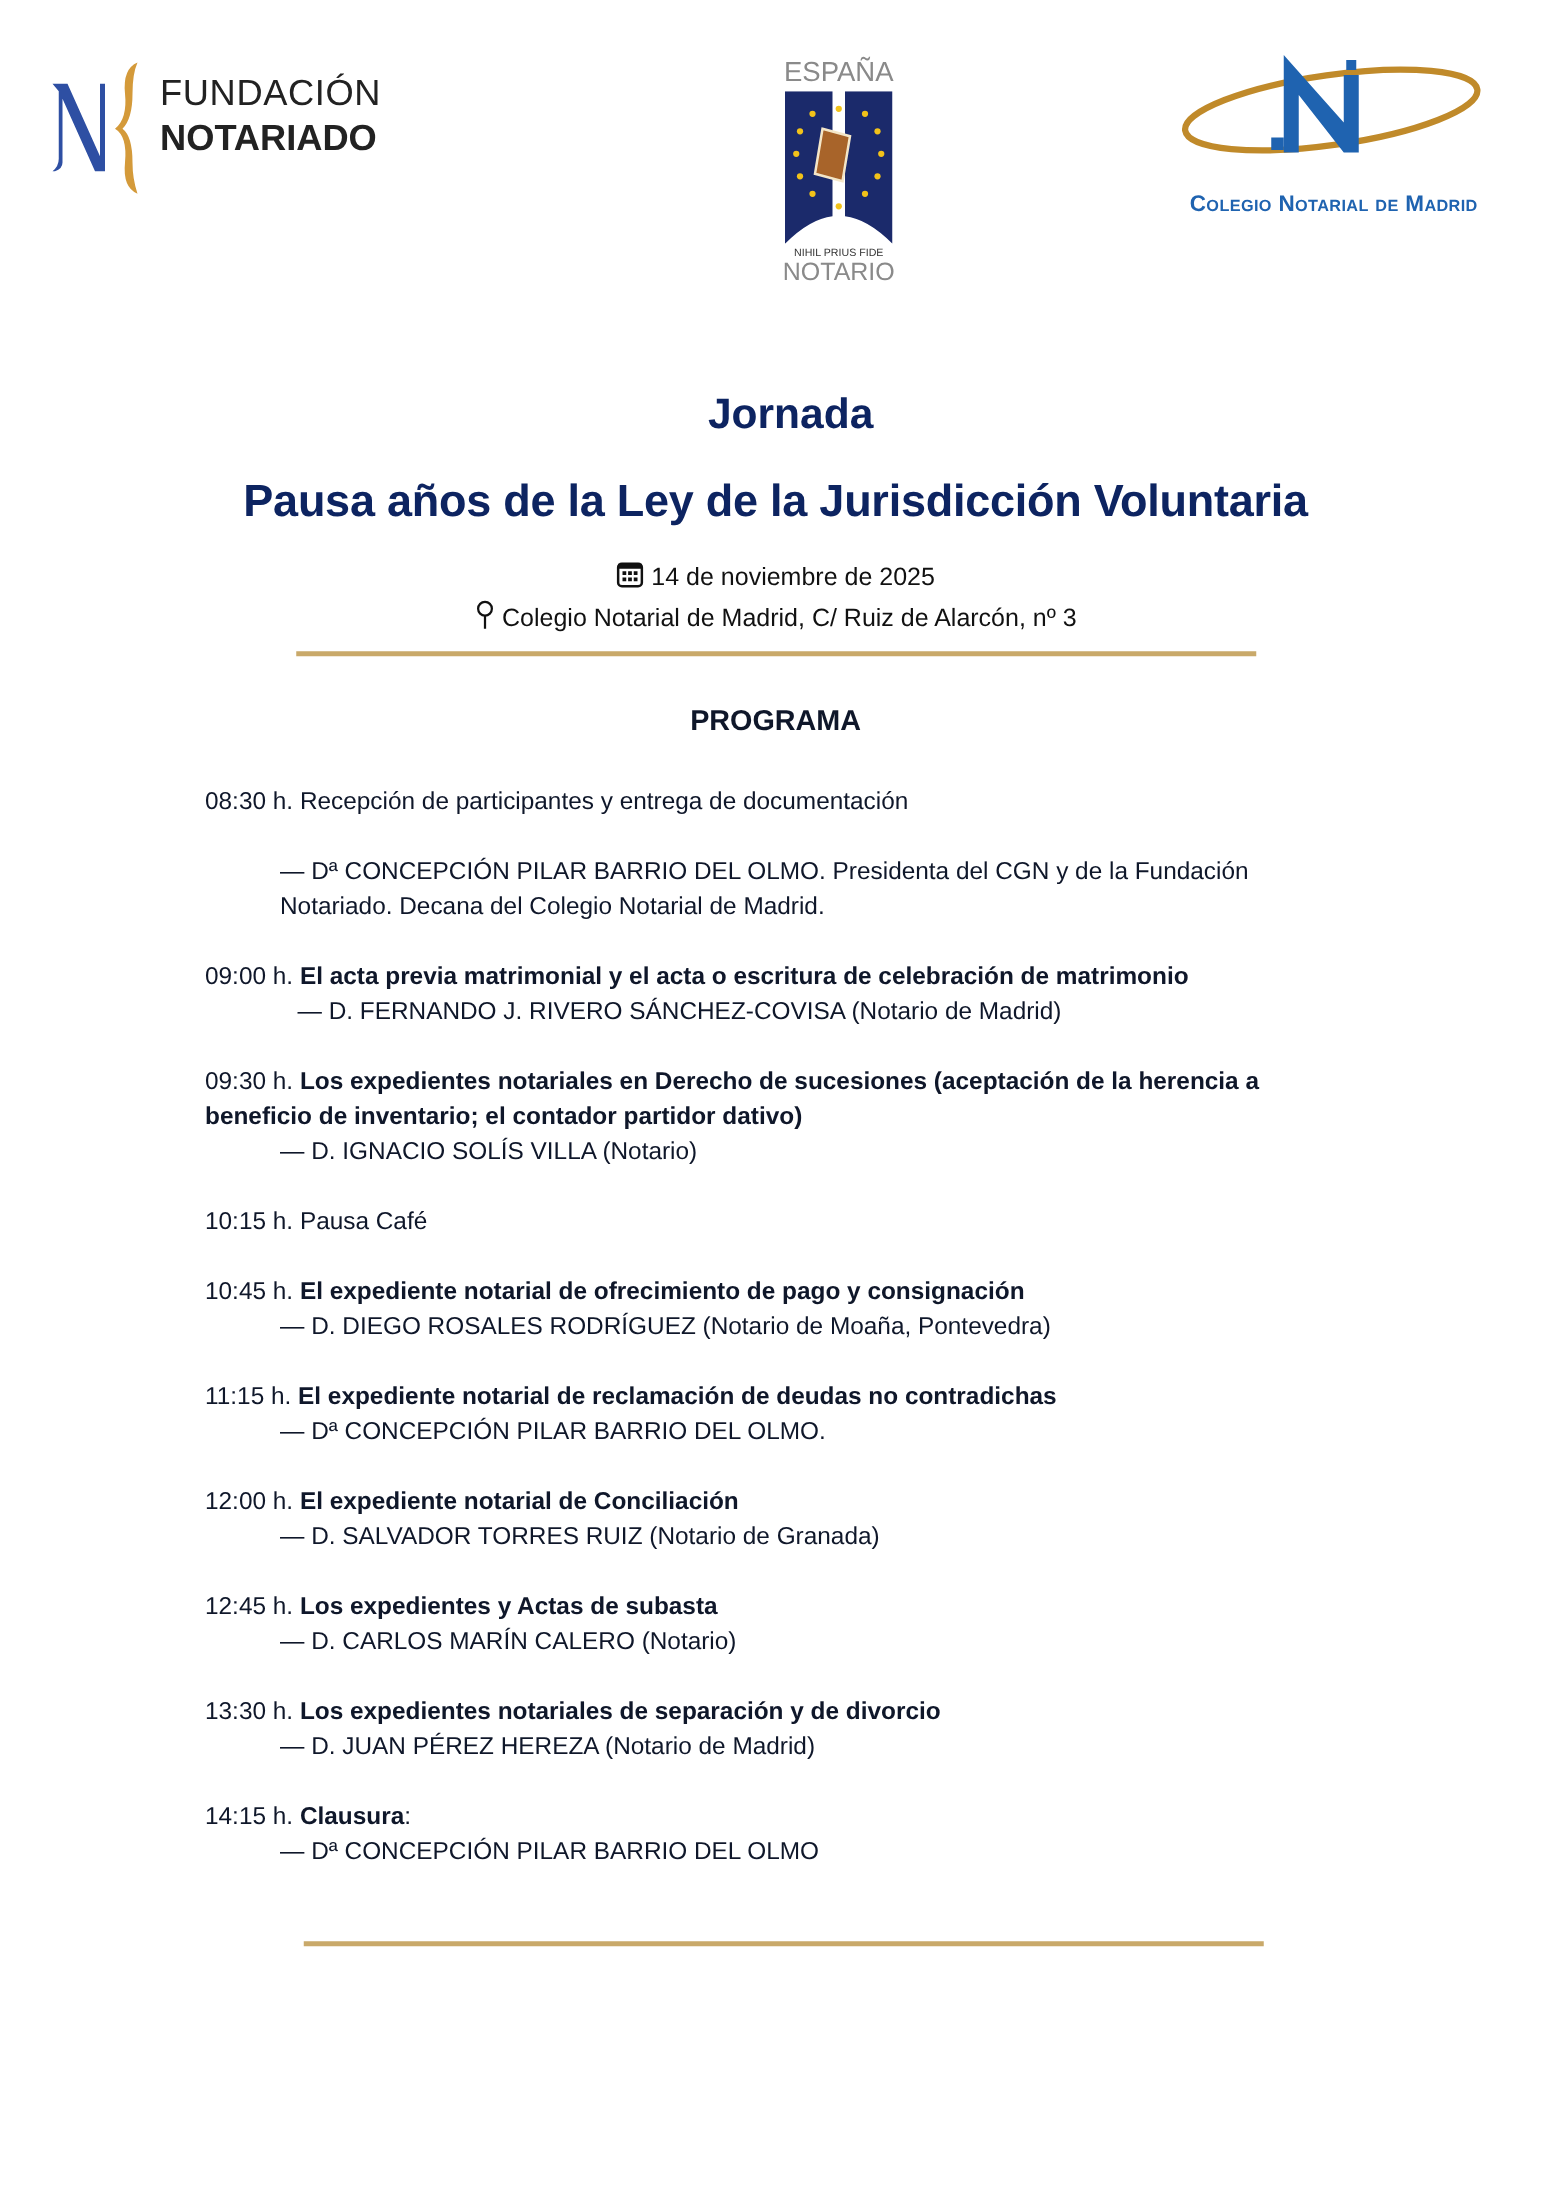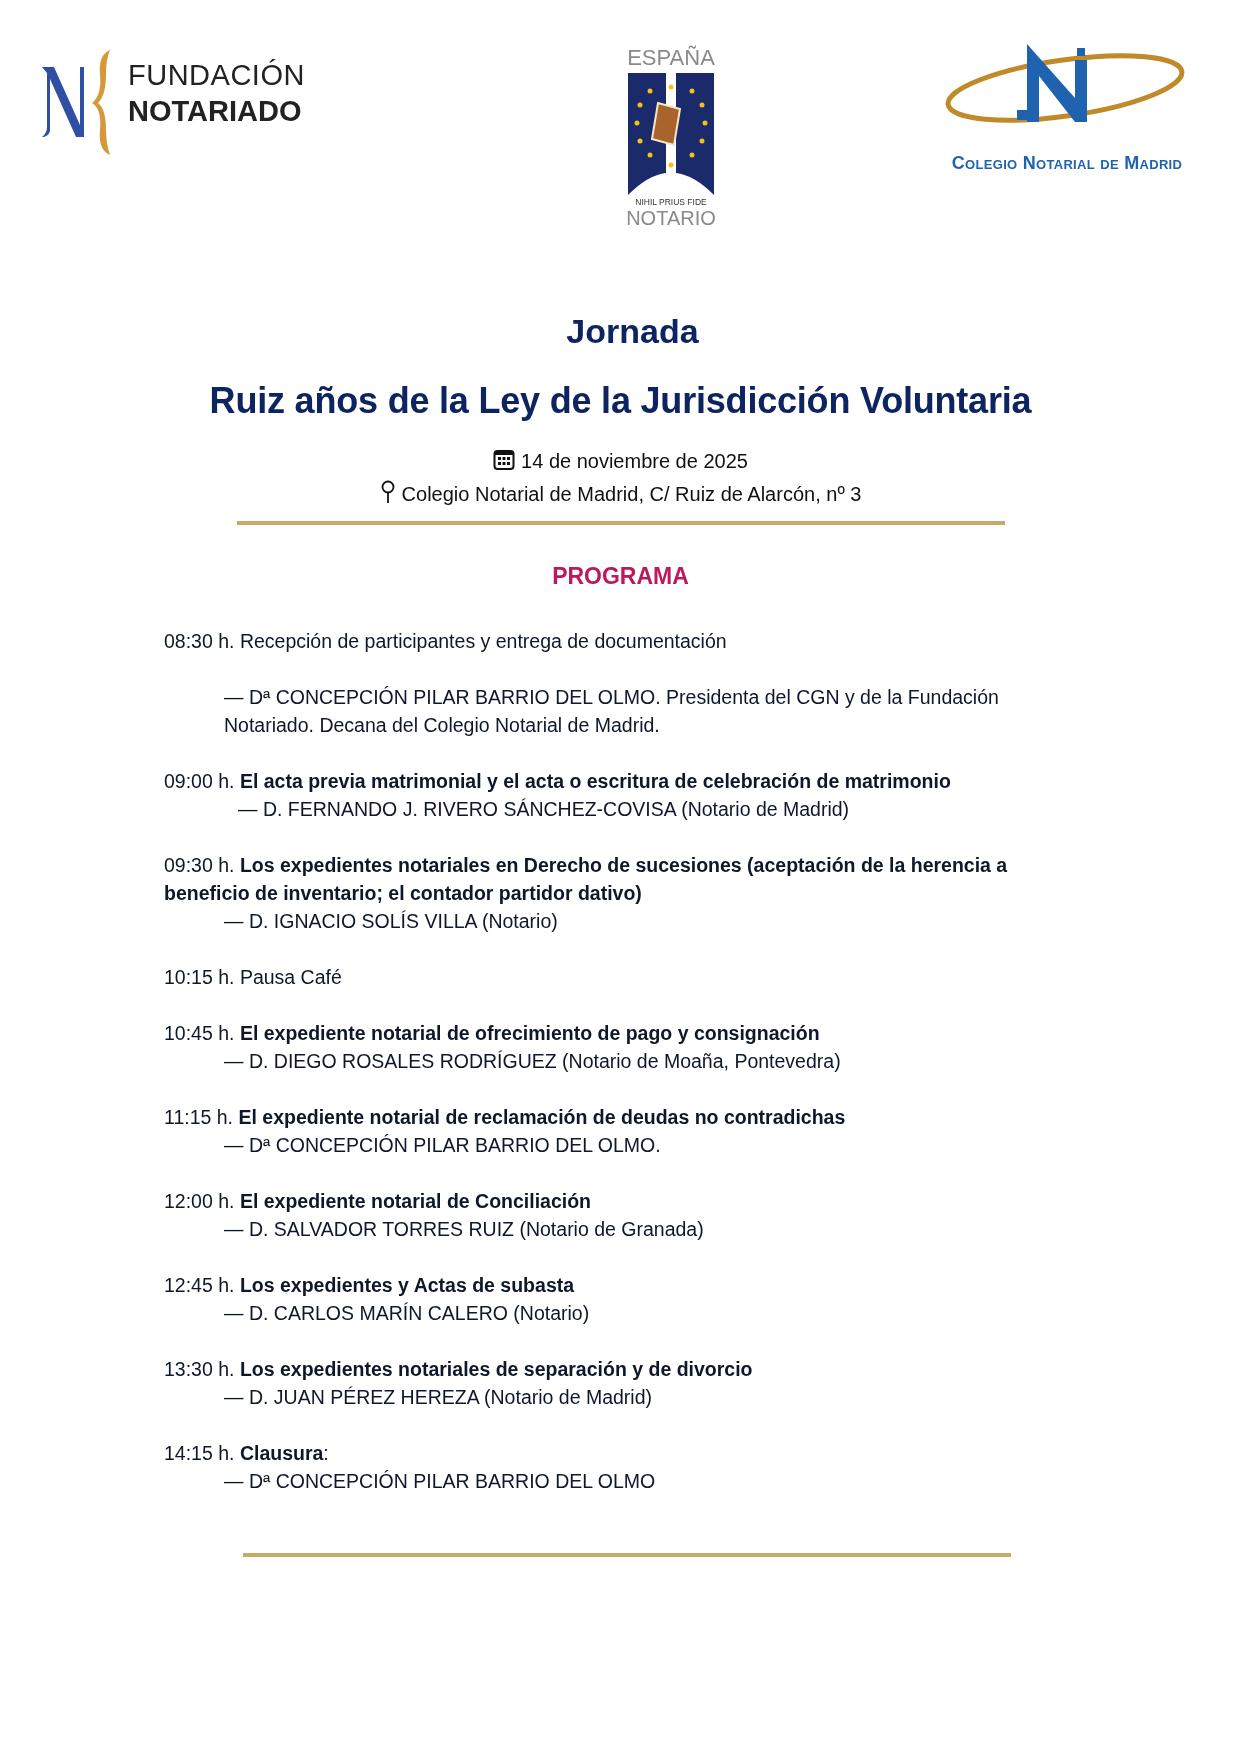--- a/index.html
+++ b/index.html
@@ -18,21 +18,21 @@
   .info-line { position:absolute; left:0; width:1241px; text-align:center; font-size:20px; color:#111; }
   #info-date { top:449px; }
   #info-loc { top:480px; }
   .info-line .ico { display:inline-block; vertical-align:-3px; margin-right:6px; }
 
   .divider { position:absolute; height:4px; background:#c9a96a; }
   #div-top { left:237px; width:768px; top:521px; }
   #div-bottom { left:243px; width:768px; top:1553px; }
 
   #programa { position:absolute; left:0; width:1241px; top:563px; text-align:center;
-              font-size:23px; font-weight:bold; color:#be185d; }
+              font-size:23px; font-weight:bold; color:#0f172a; }
 
   #program { position:absolute; left:164px; top:627px; width:900px; font-size:19.5px; line-height:28px; color:#0f172a; }
   .entry { margin-bottom:28px; }
   .entry .line { white-space:nowrap; }
   .entry .time { font-weight:normal; }
   .entry .topic { font-weight:bold; }
   .entry .speaker { padding-left:60px; white-space:nowrap; }
   .entry .speaker.deep { padding-left:74px; }
 </style>
 </head>
@@ -76,21 +76,21 @@
   <svg width="300" height="95" viewBox="0 0 300 95">
     <ellipse cx="150" cy="48" rx="118" ry="28" fill="none" stroke="#c08a2a" stroke-width="5" transform="rotate(-8 150 48)"></ellipse>
     <path d="M112 4 L112 82 L124 82 L124 36 L160 82 L172 82 L172 20 L160 20 L160 58 Z" fill="#1f63b0"></path>
     <rect x="162" y="8" width="8" height="8" fill="#1f63b0"></rect>
     <rect x="102" y="70" width="10" height="10" fill="#1f63b0"></rect>
   </svg>
   <div class="abs" style="left:4px; top:113px; width:296px; text-align:center; font-size:18px; font-weight:bold; color:#1f63b0; font-variant:small-caps; letter-spacing:0.3px;">Colegio Notarial de Madrid</div>
 </div>
 
 <div id="title-1" class="title">Jornada</div>
-<div id="title-2" class="title">Ruiz años de la Ley de la Jurisdicción Voluntaria</div>
+<div id="title-2" class="title">Pausa años de la Ley de la Jurisdicción Voluntaria</div>
 
 <div id="info-date" class="info-line">
   <span class="ico">
     <svg width="22" height="22" viewBox="0 0 22 22">
         <rect x="1.5" y="2" width="19" height="18" rx="3" fill="none" stroke="#111" stroke-width="2"></rect>
         <rect x="1.5" y="2" width="19" height="4" fill="#111"></rect>
         <g fill="#111">
           <rect x="5" y="8" width="3" height="3"></rect>
           <rect x="9.5" y="8" width="3" height="3"></rect>
           <rect x="14" y="8" width="3" height="3"></rect>

